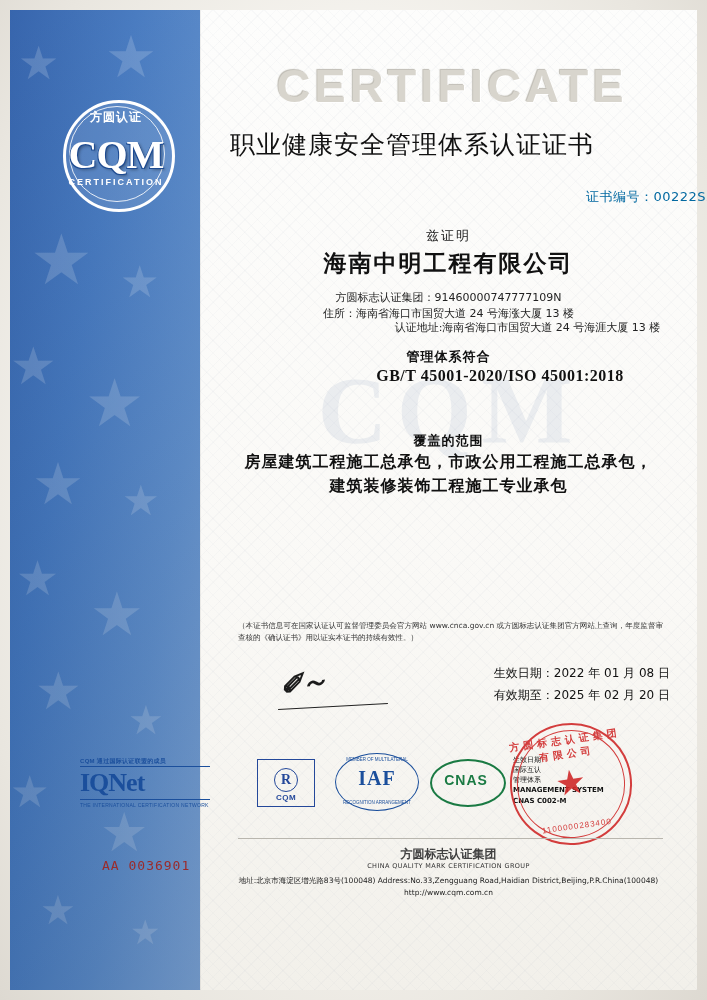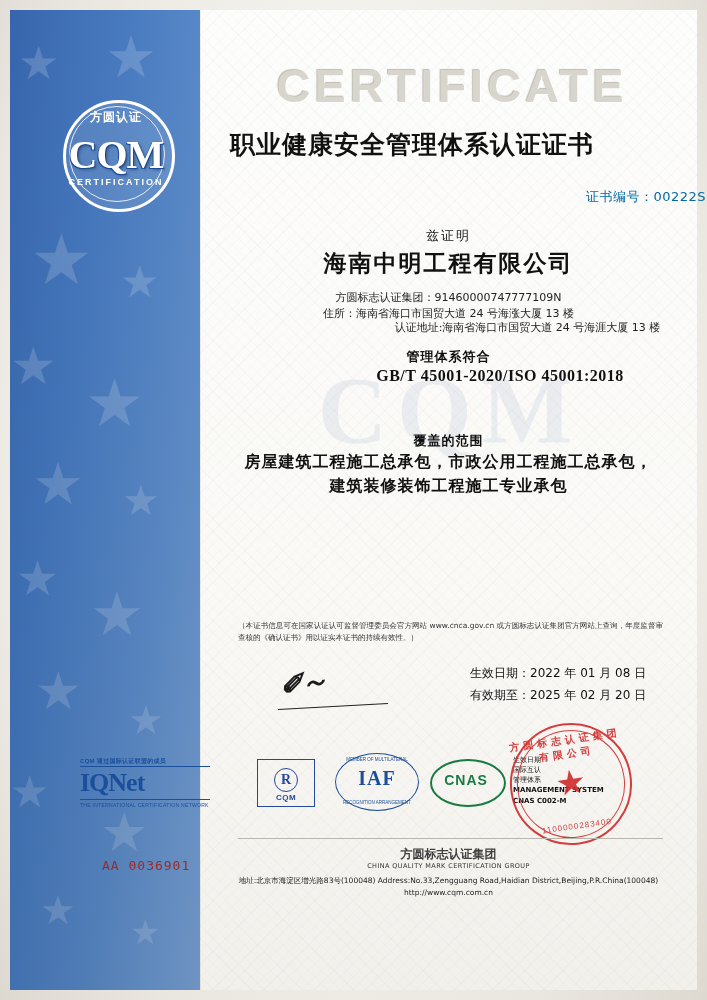--- a/index.html
+++ b/index.html
@@ -86,21 +86,21 @@
     font-family:"Liberation Sans",sans-serif;
     font-weight:bold;font-size:47px;letter-spacing:4px;
     color:#d8d5cd;
     text-shadow:1px 1px 0 #fff, -1px -1px 1px #bfbcb4;
     white-space:nowrap;
   }
 
   .c{position:absolute;text-align:center;}
   #title{
     left:200px;top:128px;width:424px;
-    font-family:"DejaVu Sans",sans-serif;font-weight:bold;font-size:25px;color:#111;
+    font-family:"DejaVu Sans",sans-serif;font-weight:normal;font-size:25px;color:#111;
     letter-spacing:1px;
   }
   #certno{
     left:200px;top:188px;width:580px;font-size:13px;color:#0369a1;
     font-family:"DejaVu Sans",sans-serif;letter-spacing:.5px;text-align:right;
   }
   #hereby{
     left:200px;top:227px;width:497px;font-size:13px;color:#1a1a1a;
     font-family:"DejaVu Sans",sans-serif;letter-spacing:2px;
   }
@@ -157,21 +157,21 @@
   #sigline{
     position:absolute;left:278px;top:706px;width:110px;height:0;
     border-bottom:1.5px solid #222;transform:rotate(-3deg);
   }
 
   #dates{
     position:absolute;left:470px;top:662px;width:200px;
     font-size:12px;line-height:22px;color:#111;
     font-family:"DejaVu Sans",sans-serif;
   }
-  #dates div{white-space:nowrap;}
+  #dates div{white-space:nowrap;text-align:right;}
 
   
   #marks{position:absolute;left:215px;top:745px;width:470px;height:75px;}
   #ionet{
     position:absolute;left:-135px;top:12px;width:130px;text-align:left;
   }
   #ionet .top{font-size:6px;color:#1b4f9c;letter-spacing:.3px;font-weight:bold;}
   #ionet .mid{
     font-family:"Liberation Serif",serif;font-weight:bold;font-size:26px;color:#1b4f9c;
     letter-spacing:-1px;border-top:1px solid #1b4f9c;border-bottom:1px solid #1b4f9c;

